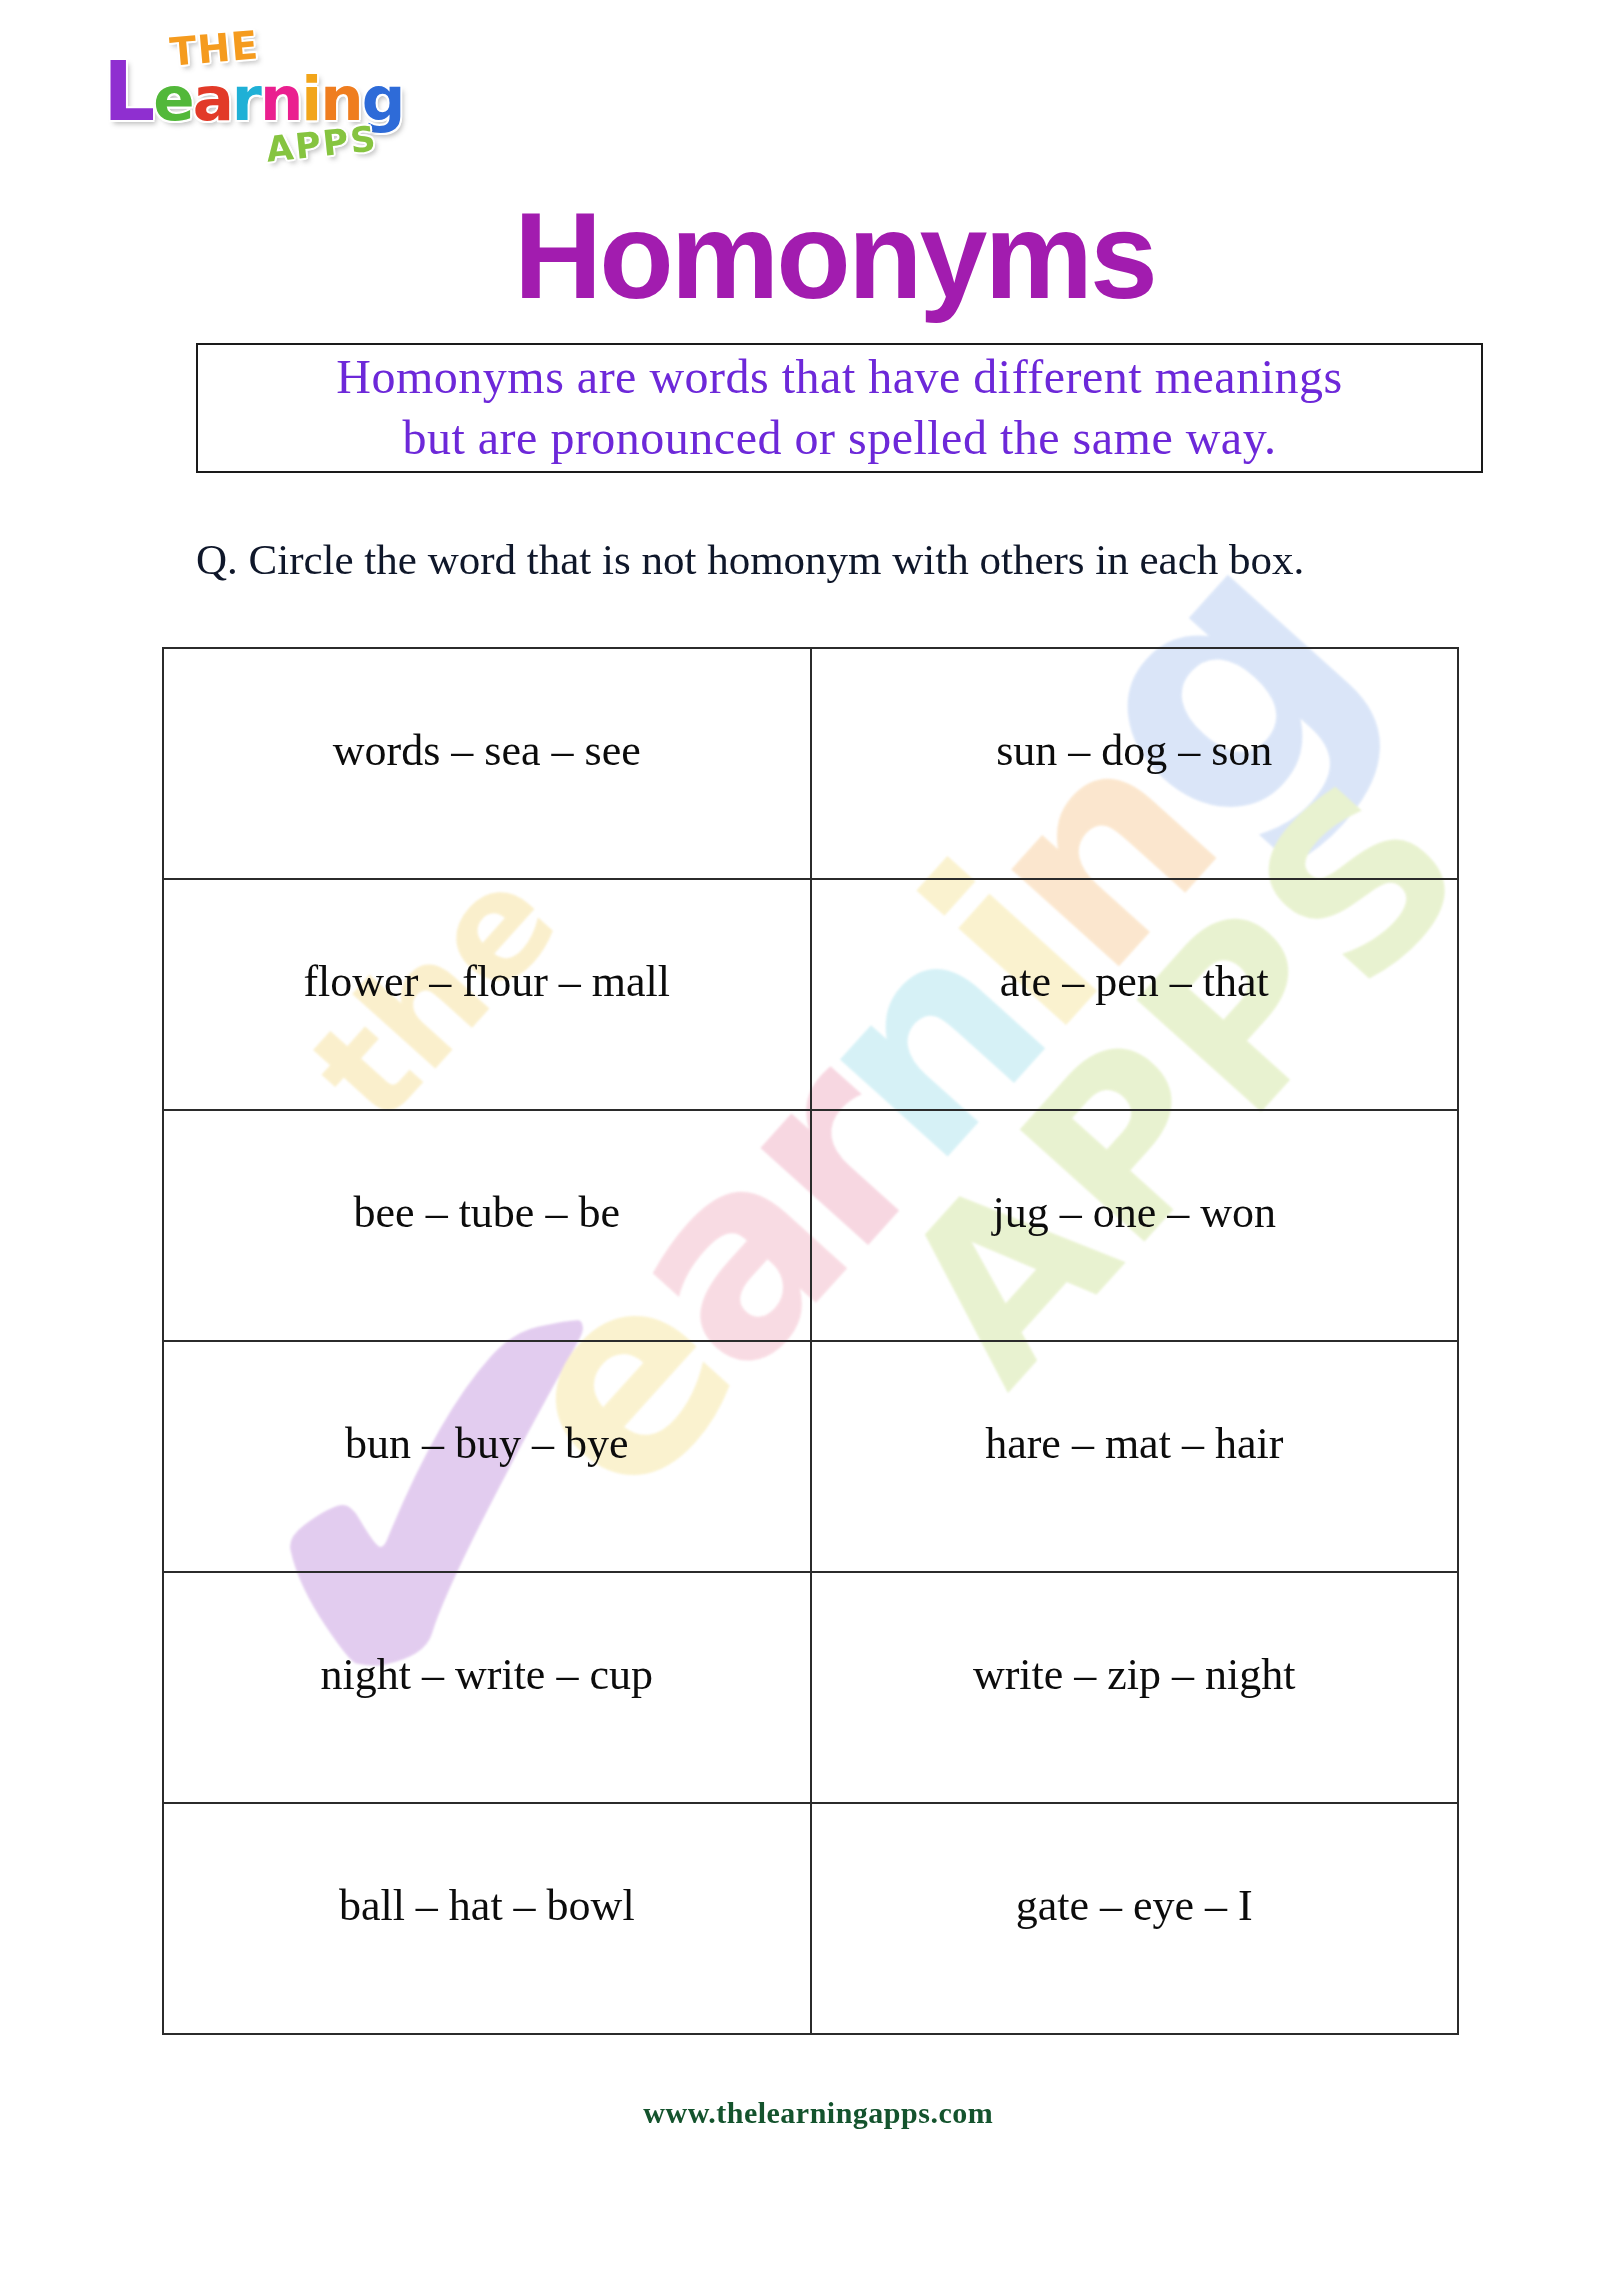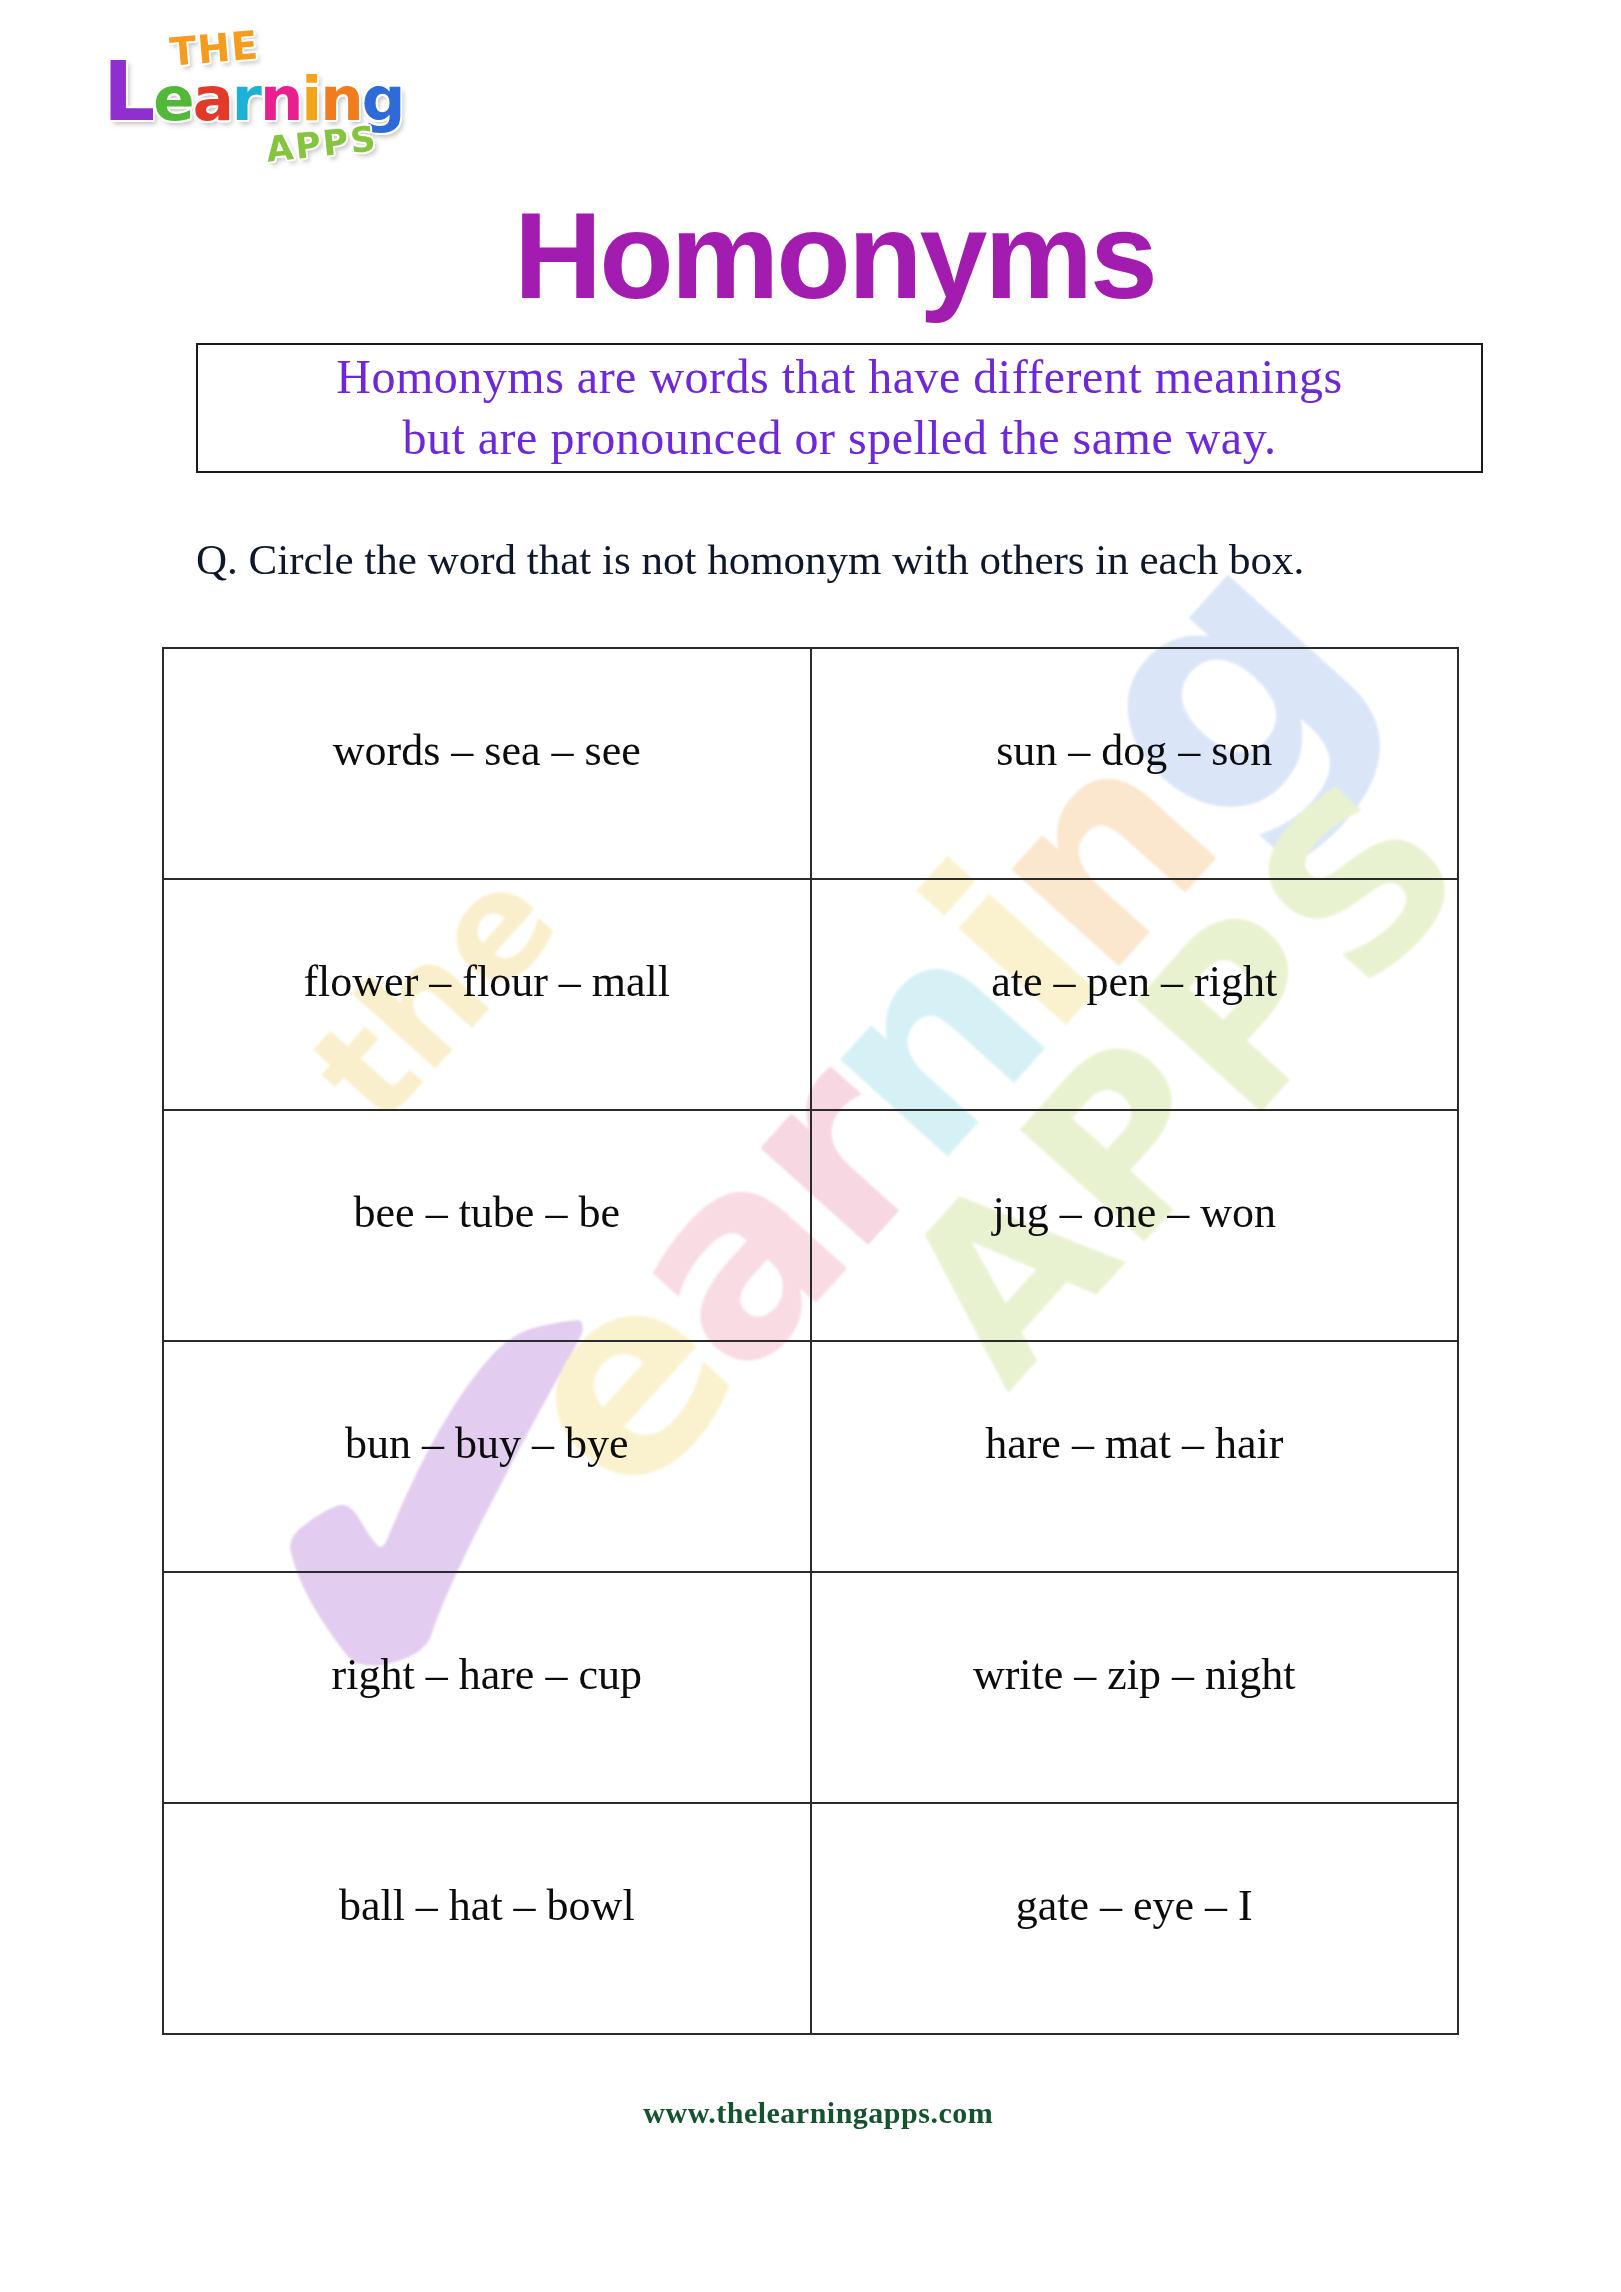--- a/index.html
+++ b/index.html
@@ -159,32 +159,32 @@
   <div class="question" style="color: #0f172a;">Q. Circle the word that is not homonym with others in each box.</div>
 
   <table class="grid">
     <tbody>
       <tr>
         <td>words – sea – see</td>
         <td>sun – dog – son</td>
       </tr>
       <tr>
         <td>flower – flour – mall</td>
-        <td>ate – pen – right</td>
+        <td>ate – pen – that</td>
       </tr>
       <tr>
         <td>bee – tube – be</td>
         <td>jug – one – won</td>
       </tr>
       <tr>
         <td>bun – buy – bye</td>
         <td>hare – mat – hair</td>
       </tr>
       <tr>
-        <td>right – hare – cup</td>
+        <td>night – write – cup</td>
         <td>write – zip – night</td>
       </tr>
       <tr>
         <td>ball – hat – bowl</td>
         <td>gate – eye – I</td>
       </tr>
     </tbody>
   </table>
 
   <div class="footer">www.thelearningapps.com</div>

